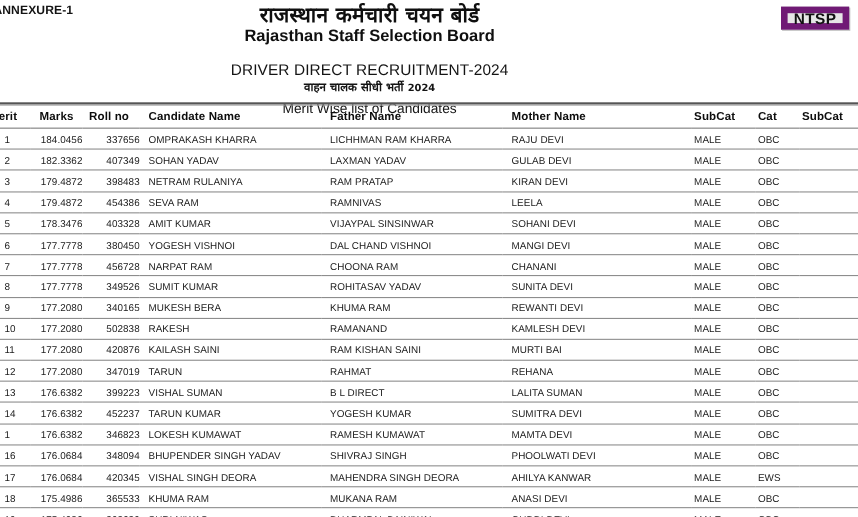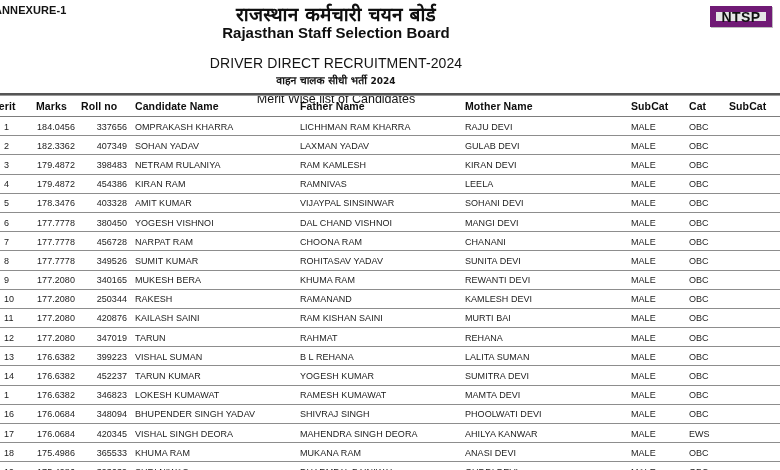--- a/index.html
+++ b/index.html
@@ -213,31 +213,31 @@
           <td class="c-mother">GULAB DEVI</td>
           <td class="c-gender">MALE</td>
           <td class="c-cat">OBC</td>
           <td class="c-subcat"></td>
         </tr>
         <tr>
           <td class="c-merit">3</td>
           <td class="c-marks">179.4872</td>
           <td class="c-roll">398483</td>
           <td class="c-cand">NETRAM RULANIYA</td>
-          <td class="c-father">RAM KAMLESH</td>
+          <td class="c-father">RAM PRATAP</td>
           <td class="c-mother">KIRAN DEVI</td>
           <td class="c-gender">MALE</td>
           <td class="c-cat">OBC</td>
           <td class="c-subcat"></td>
         </tr>
         <tr>
           <td class="c-merit">4</td>
           <td class="c-marks">179.4872</td>
           <td class="c-roll">454386</td>
-          <td class="c-cand">KIRAN RAM</td>
+          <td class="c-cand">SEVA RAM</td>
           <td class="c-father">RAMNIVAS</td>
           <td class="c-mother">LEELA</td>
           <td class="c-gender">MALE</td>
           <td class="c-cat">OBC</td>
           <td class="c-subcat"></td>
         </tr>
         <tr>
           <td class="c-merit">5</td>
           <td class="c-marks">178.3476</td>
           <td class="c-roll">403328</td>
@@ -288,21 +288,21 @@
           <td class="c-cand">MUKESH BERA</td>
           <td class="c-father">KHUMA RAM</td>
           <td class="c-mother">REWANTI DEVI</td>
           <td class="c-gender">MALE</td>
           <td class="c-cat">OBC</td>
           <td class="c-subcat"></td>
         </tr>
         <tr>
           <td class="c-merit">10</td>
           <td class="c-marks">177.2080</td>
-          <td class="c-roll">250344</td>
+          <td class="c-roll">502838</td>
           <td class="c-cand">RAKESH</td>
           <td class="c-father">RAMANAND</td>
           <td class="c-mother">KAMLESH DEVI</td>
           <td class="c-gender">MALE</td>
           <td class="c-cat">OBC</td>
           <td class="c-subcat"></td>
         </tr>
         <tr>
           <td class="c-merit">11</td>
           <td class="c-marks">177.2080</td>
@@ -323,21 +323,21 @@
           <td class="c-mother">REHANA</td>
           <td class="c-gender">MALE</td>
           <td class="c-cat">OBC</td>
           <td class="c-subcat"></td>
         </tr>
         <tr>
           <td class="c-merit">13</td>
           <td class="c-marks">176.6382</td>
           <td class="c-roll">399223</td>
           <td class="c-cand">VISHAL SUMAN</td>
-          <td class="c-father">B L  REHANA</td>
+          <td class="c-father">B L  DIRECT</td>
           <td class="c-mother">LALITA SUMAN</td>
           <td class="c-gender">MALE</td>
           <td class="c-cat">OBC</td>
           <td class="c-subcat"></td>
         </tr>
         <tr>
           <td class="c-merit">14</td>
           <td class="c-marks">176.6382</td>
           <td class="c-roll">452237</td>
           <td class="c-cand">TARUN KUMAR</td>

